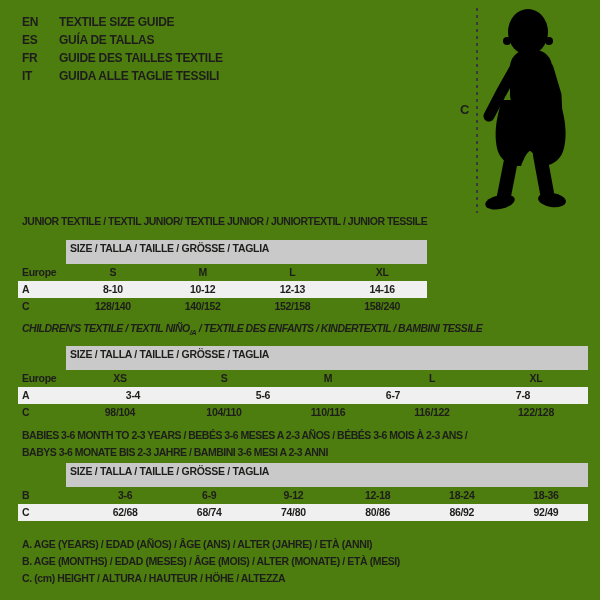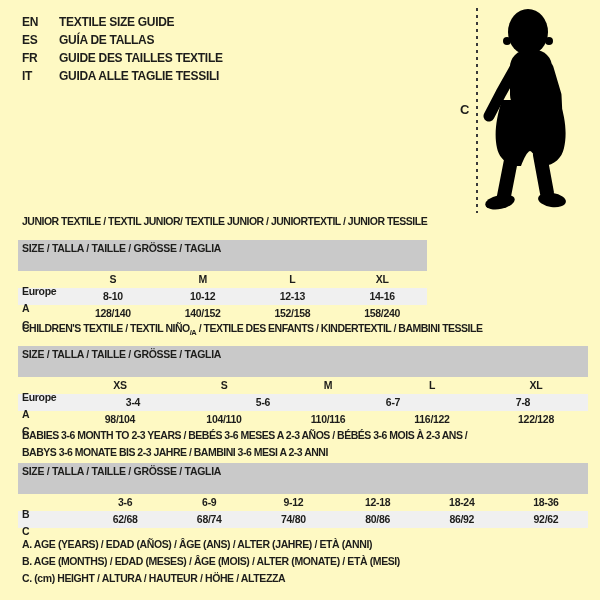--- a/index.html
+++ b/index.html
@@ -1,46 +1,46 @@
 <!DOCTYPE html>
 <html><head>
 <meta charset="utf-8">
 <style>
   html, body { margin: 0; padding: 0; background: #fff; }
   #page {
     position: relative;
     width: 600px;
     height: 600px;
-    background: #fef9c3;
+    background: #4d7c0f;
     font-family: "Liberation Sans", sans-serif;
     font-weight: 700;
     color: #1d1d1b;
     overflow: hidden;
   }
 
   
   .lang-block { position: absolute; left: 22px; top: 13px; }
   .lang-row { display: flex; font-size: 12px; line-height: 18px; letter-spacing: -0.3px; }
   .lang-code { width: 37px; }
 
   
   .figure-area { position: absolute; left: 440px; top: 0; width: 160px; height: 220px; }
   .figure-c-label { position: absolute; left: 20px; top: 102px; font-size: 13px; }
 
   
   .tbl-title { position: absolute; left: 22px; font-size: 10.5px; letter-spacing: -0.5px; white-space: nowrap; }
   .tbl { position: absolute; left: 18px; }
   .size-header {
-    height: 31px; line-height: 16px;
+    height: 24px; line-height: 16px;
     background: #c9c9c9;
     padding-left: 4px;
-    font-size: 10.5px; letter-spacing: -0.3px;
+    font-size: 10.5px; letter-spacing: -0.3px; margin-left: 48px;
   }
   .trow { display: flex; height: 17px; line-height: 17px; font-size: 10.5px; letter-spacing: -0.3px; }
-  .trow .c0 { padding-left: 4px; text-align: left; box-sizing: border-box; margin-top: 12px; }
+  .trow .c0 { padding-left: 4px; text-align: left; box-sizing: border-box; }
   .t1 .c0, .t2 .c0 { width: 50px; }
   .t3 .c0 { width: 65px; }
   .trow .cell { flex: 1; text-align: center; }
   .alt { background: #f0f0f0; }
   .t1 { width: 409px; }
   .t2, .t3 { width: 570px; }
 
   .subA { font-size: 7.5px; }
   .title-line { line-height: 17px; }
 
@@ -111,21 +111,21 @@
     </div>
     <div class="trow">
       <div class="c0">C</div>
       <div class="cell">128/140</div>
       <div class="cell">140/152</div>
       <div class="cell">152/158</div>
       <div class="cell">158/240</div>
     </div>
   </div>
 
-  <div class="tbl-title" style="top:322px;">
+  <div class="tbl-title" style="top:322px;font-style:italic;">
     <span>CHILDREN'S TEXTILE / TEXTIL NIÑO</span><sub class="subA">/A</sub><span> / TEXTILE DES ENFANTS / KINDERTEXTIL / BAMBINI TESSILE</span>
   </div>
   <div class="tbl t2" style="top:346px;">
     <div class="size-header">SIZE / TALLA / TAILLE / GRÖSSE / TAGLIA</div>
     <div class="trow">
       <div class="c0">Europe</div>
       <div class="cell">XS</div>
       <div class="cell">S</div>
       <div class="cell">M</div>
       <div class="cell">L</div>
@@ -163,21 +163,21 @@
       <div class="cell">18-24</div>
       <div class="cell">18-36</div>
     </div>
     <div class="trow alt">
       <div class="c0">C</div>
       <div class="cell">62/68</div>
       <div class="cell">68/74</div>
       <div class="cell">74/80</div>
       <div class="cell">80/86</div>
       <div class="cell">86/92</div>
-      <div class="cell">92/62</div>
+      <div class="cell">92/49</div>
     </div>
   </div>
 
   <div class="footnotes">
     <div class="footnote-line">A. AGE (YEARS) / EDAD (AÑOS) / ÂGE (ANS) / ALTER (JAHRE) / ETÀ (ANNI)</div>
     <div class="footnote-line">B. AGE (MONTHS) / EDAD (MESES) / ÂGE (MOIS) / ALTER (MONATE) / ETÀ (MESI)</div>
     <div class="footnote-line">C. (cm) HEIGHT / ALTURA / HAUTEUR / HÖHE / ALTEZZA</div>
   </div>
 
 </div>

